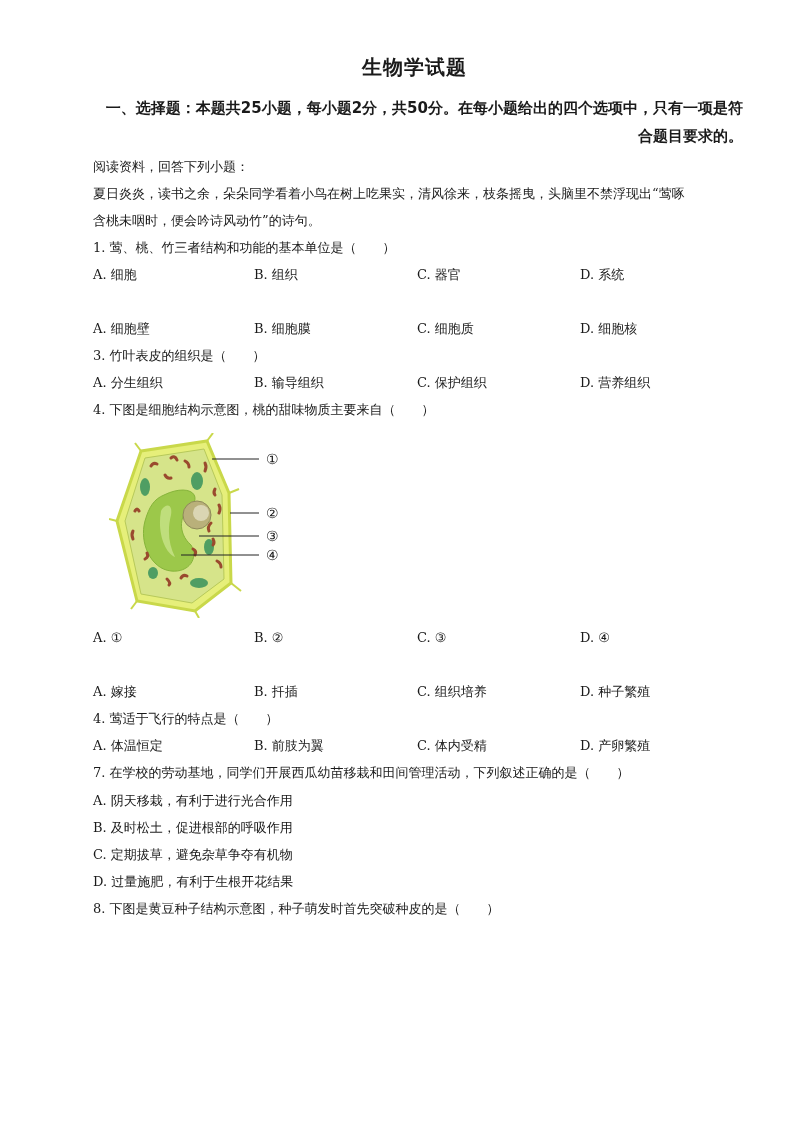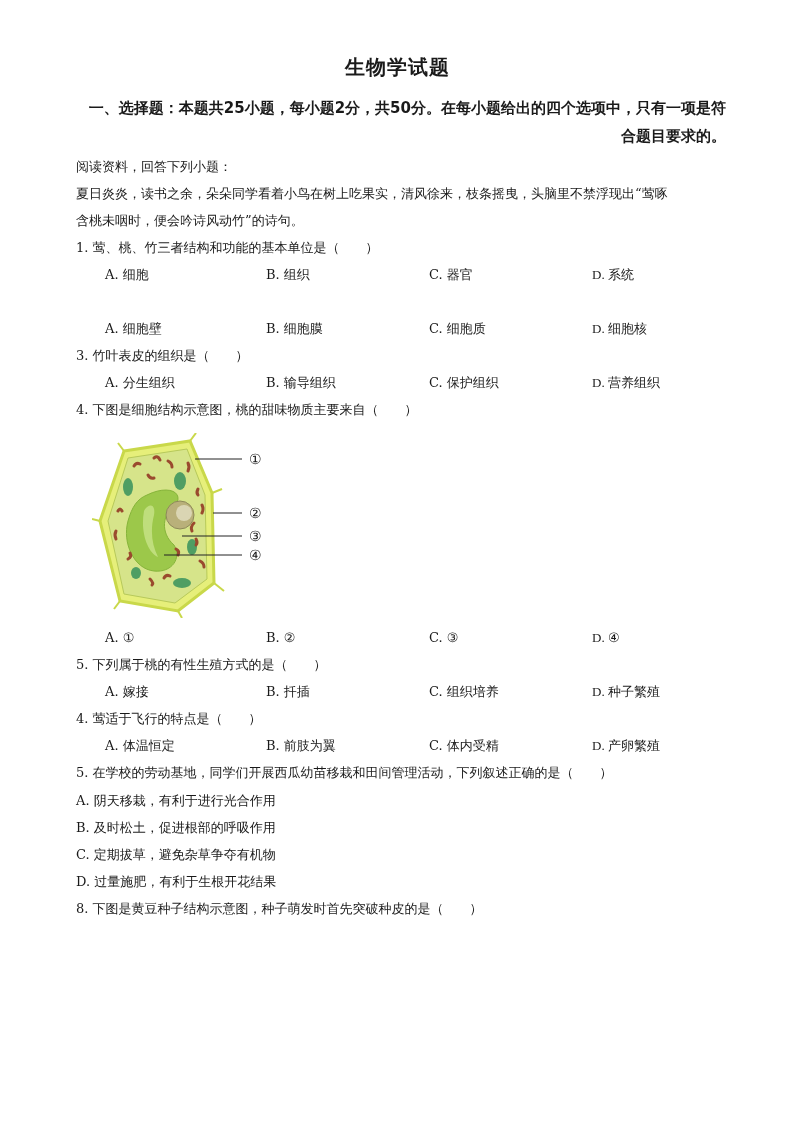--- a/index.html
+++ b/index.html
@@ -1,39 +1,39 @@
 <!DOCTYPE html>
 <html><head>
   <meta charset="utf-8">
   <style>
     html, body { margin: 0; padding: 0; background: #ffffff; }
     body {
       width: 795px; height: 1125px; position: relative; overflow: hidden;
       font-family: "DejaVu Serif", "Liberation Serif", serif;
       color: #1a1a1a;
     }
-    .page { position: absolute; left: 0; top: 0; width: 708px; height: 1125px; }
+    .page { position: absolute; left: 17px; top: 0; width: 708px; height: 1125px; }
     .title {
       position: absolute; left: 0; width: 795px; top: 54px;
       text-align: center; font-size: 20px; font-weight: bold;
       font-family: "DejaVu Sans", "Liberation Sans", sans-serif;
       letter-spacing: 1px;
     }
     .section {
       position: absolute; left: 76px; width: 650px; top: 94px;
       font-size: 15px; font-weight: bold; line-height: 28px;
       font-family: "DejaVu Sans", "Liberation Sans", sans-serif;
       text-align: right;
     }
     .line {
       position: absolute; left: 76px; font-size: 13px; line-height: 18px;
       white-space: nowrap;
     }
-    .opt { position: absolute; font-size: 13px; line-height: 18px; white-space: nowrap; margin-left: 29px; }
-    .c1 { left: 76px; } .c2 { left: 237px; } .c3 { left: 400px; } .c4 { left: 563px; font-family: Liberation Serif, serif; }
+    .opt { position: absolute; font-size: 13px; line-height: 18px; white-space: nowrap; }
+    .c1 { left: 76px; } .c2 { left: 237px; } .c3 { left: 400px; } .c4 { left: 563px; }
     .diagram { position: absolute; left: 92px; top: 433px; width: 190px; height: 185px; }
     .lbl { position: absolute; font-size: 14px; line-height: 16px; }
   </style>
 </head>
 <body>
 
 <div class="page">
 
   <div class="title">生物学试题</div>
 
@@ -119,33 +119,32 @@
     <div class="lbl" style="left:157px;top:72px">②</div>
     <div class="lbl" style="left:157px;top:95px">③</div>
     <div class="lbl" style="left:157px;top:114px">④</div>
   </div>
 
   <div class="opt c1" style="top:629px">A. ①</div>
   <div class="opt c2" style="top:629px">B. ②</div>
   <div class="opt c3" style="top:629px">C. ③</div>
   <div class="opt c4" style="top:629px">D. ④</div>
 
-  <div class="line" style="top:656px">5. 下列属于桃的有性生殖方式的是（　　）</div>
   <div class="opt c1" style="top:683px">A. 嫁接</div>
   <div class="opt c2" style="top:683px">B. 扦插</div>
   <div class="opt c3" style="top:683px">C. 组织培养</div>
   <div class="opt c4" style="top:683px">D. 种子繁殖</div>
 
   <div class="line" style="top:710px">4. 莺适于飞行的特点是（　　）</div>
   <div class="opt c1" style="top:737px">A. 体温恒定</div>
   <div class="opt c2" style="top:737px">B. 前肢为翼</div>
   <div class="opt c3" style="top:737px">C. 体内受精</div>
   <div class="opt c4" style="top:737px">D. 产卵繁殖</div>
 
-  <div class="line" style="top:764px">5. 在学校的劳动基地，同学们开展西瓜幼苗移栽和田间管理活动，下列叙述正确的是（　　）</div>
+  <div class="line" style="top:764px">7. 在学校的劳动基地，同学们开展西瓜幼苗移栽和田间管理活动，下列叙述正确的是（　　）</div>
   <div class="line" style="top:819px">B. 及时松土，促进根部的呼吸作用</div>
   <div class="line" style="top:792px">A. 阴天移栽，有利于进行光合作用</div>
   <div class="line" style="top:873px">D. 过量施肥，有利于生根开花结果</div>
   <div class="line" style="top:846px">C. 定期拔草，避免杂草争夺有机物</div>
 
   <div class="line" style="top:900px">8. 下图是黄豆种子结构示意图，种子萌发时首先突破种皮的是（　　）</div>
 
 </div>
 
 </body></html>

